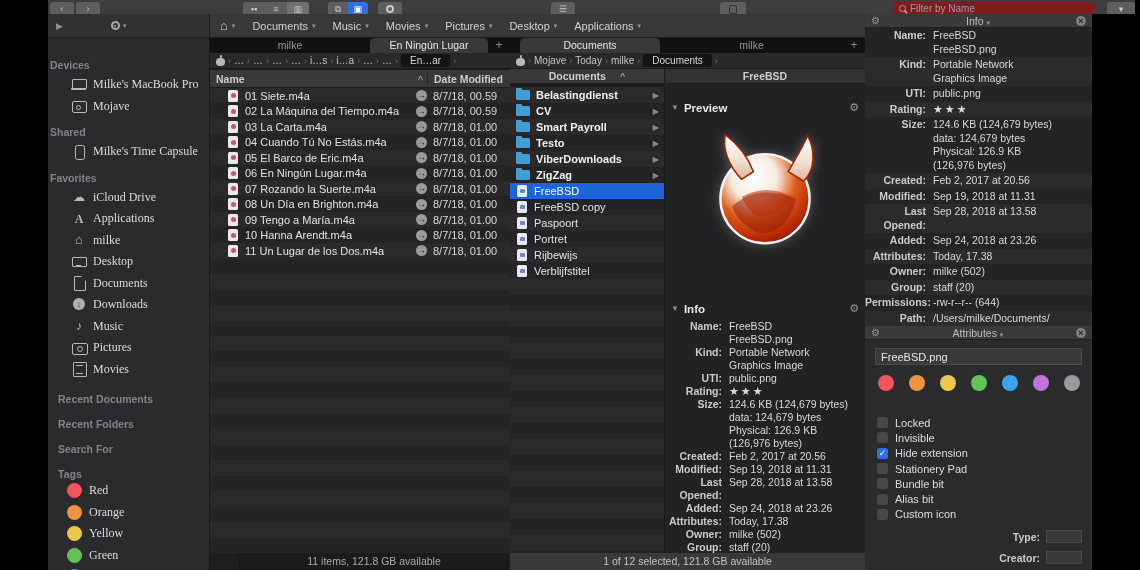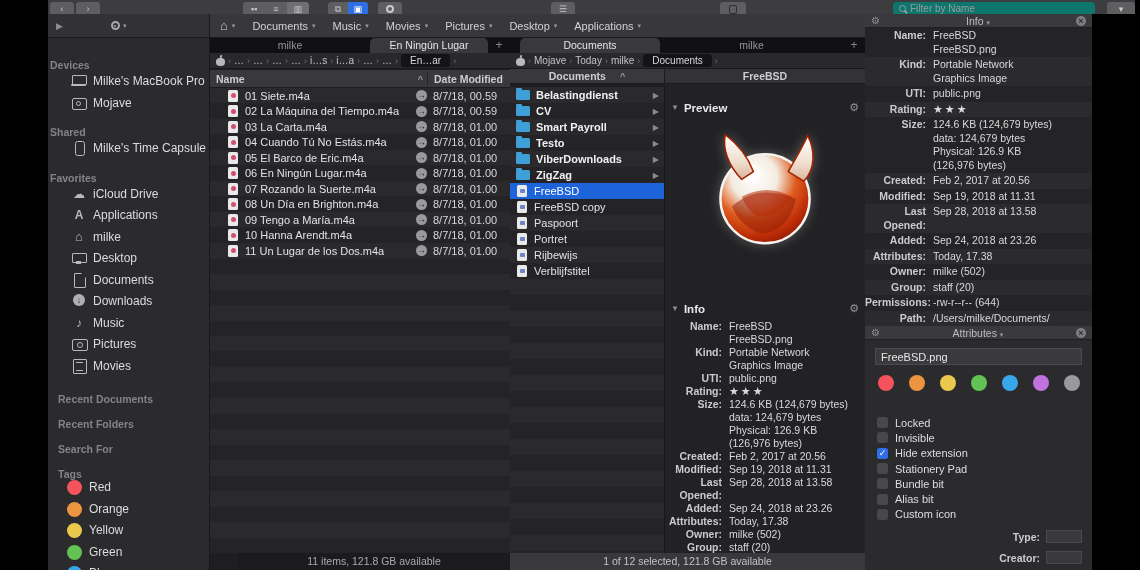--- a/index.html
+++ b/index.html
@@ -5,21 +5,21 @@
   * { margin:0; padding:0; box-sizing:border-box; }
   html,body { width:1140px; height:570px; overflow:hidden; }
   body { background:#000; font-family:"Liberation Sans",sans-serif; color:#d8d8da; position:relative; }
 
   
   .toolbar { position:absolute; left:48px; top:0; width:1087px; height:14px; background:#3d3d3f; overflow:hidden; }
   .tbtn { position:absolute; top:2px; height:14px; background:#5e5e61; border-radius:3px;
           display:flex; align-items:center; justify-content:center; color:#c9c9cb; font-size:9px; gap:2px; }
   .tbtn.seg { border-radius:0; }
   .tbtn.blue { background:#2e6fe4; color:#fff; }
-  .filter { position:absolute; left:845px; top:2px; width:202px; height:13px; background:#0f766e;
+  .filter { position:absolute; left:845px; top:2px; width:202px; height:13px; background:#7f1d1d;
             border-radius:4px; display:flex; align-items:center; padding:0 6px; gap:4px; }
   .filter input { background:transparent; border:none; outline:none; color:#cfcfd2; font-size:10px; width:100%; }
   .filter input::placeholder { color:#9b9b9f; }
   .mag { width:7px; height:7px; border:1.5px solid #9b9b9f; border-radius:50%; position:relative; flex:none; }
   .mag::after { content:""; position:absolute; width:4px; height:1.5px; background:#9b9b9f; transform:rotate(45deg); right:-3px; bottom:-1px; }
   .devglyph { width:8px; height:9px; border:1.5px solid #2f2f31; border-radius:2px; }
   .ringglyph { width:8px; height:8px; border:2px solid #c9c9cb; border-radius:50%; }
 
   
   .window { position:absolute; left:48px; top:14px; width:1044px; height:556px; background:#232325; overflow:hidden; }
@@ -28,21 +28,21 @@
   .sidebar { position:absolute; left:0; top:0; width:162px; height:556px; background:#2b2b2d; border-right:1px solid #1a1a1c; overflow:hidden; }
   .sb-head { height:24px; background:#323234; border-bottom:1px solid #1d1d1f; display:flex; align-items:center; }
   .sb-disc { color:#8e8e92; font-size:9px; margin-left:8px; }
   .sb-target { margin-left:48px; display:flex; align-items:center; gap:3px; }
   .ring { width:9px; height:9px; border:2px solid #a9a9ad; border-radius:50%; position:relative; }
   .ring::after { content:""; position:absolute; left:1.5px; top:1.5px; width:2px; height:2px; background:#a9a9ad; border-radius:50%; }
   .caret { font-size:7px; color:#98989c; }
   .sb-list { padding-top:12px; }
   .sb-title { font-size:10.5px; font-weight:bold; color:#83838a; padding:9px 0 3px 2px; }
   .sb-title.sa { padding:13px 0 0 10px; }
-  .sb-item { display:flex; align-items:flex-start; height:21.5px; padding-left:23px; font-size:12px; color:#dcdcde; white-space:nowrap; }
+  .sb-item { display:flex; align-items:center; height:21.5px; padding-left:23px; font-size:12px; color:#dcdcde; white-space:nowrap;font-family:Liberation Serif, serif; }
   .si { flex:none; width:16px; height:14px; margin-right:6px; position:relative; color:#b9b9bd; font-size:12px; line-height:14px; text-align:center; }
   .si-laptop::before { content:""; position:absolute; left:1px; top:1px; width:13px; height:8px; border:1.3px solid #b9b9bd; border-radius:1px; }
   .si-laptop::after { content:""; position:absolute; left:0; top:10px; width:15px; height:2px; background:#b9b9bd; border-radius:1px; }
   .si-hdd::before { content:""; position:absolute; left:1px; top:2px; width:13px; height:10px; border:1.3px solid #b9b9bd; border-radius:2px; }
   .si-hdd::after { content:""; position:absolute; left:4.5px; top:5.5px; width:3px; height:3px; border:1.2px solid #b9b9bd; border-radius:50%; }
   .si-capsule::before { content:""; position:absolute; left:4px; top:0; width:8px; height:13px; border:1.3px solid #b9b9bd; border-radius:2.5px; }
   .si-desktop::before { content:""; position:absolute; left:1px; top:2px; width:13px; height:8px; border:1.3px solid #b9b9bd; border-radius:1px; }
   .si-desktop::after { content:""; position:absolute; left:5px; top:10px; width:5px; height:2.5px; background:#b9b9bd; }
   .si-page::before { content:""; position:absolute; left:3px; top:0; width:10px; height:13px; border:1.3px solid #b9b9bd; border-radius:1px; }
   .si-page::after { content:""; position:absolute; right:1px; top:-1px; border:3px solid #2b2b2d; border-left-color:transparent; border-bottom-color:transparent; }

